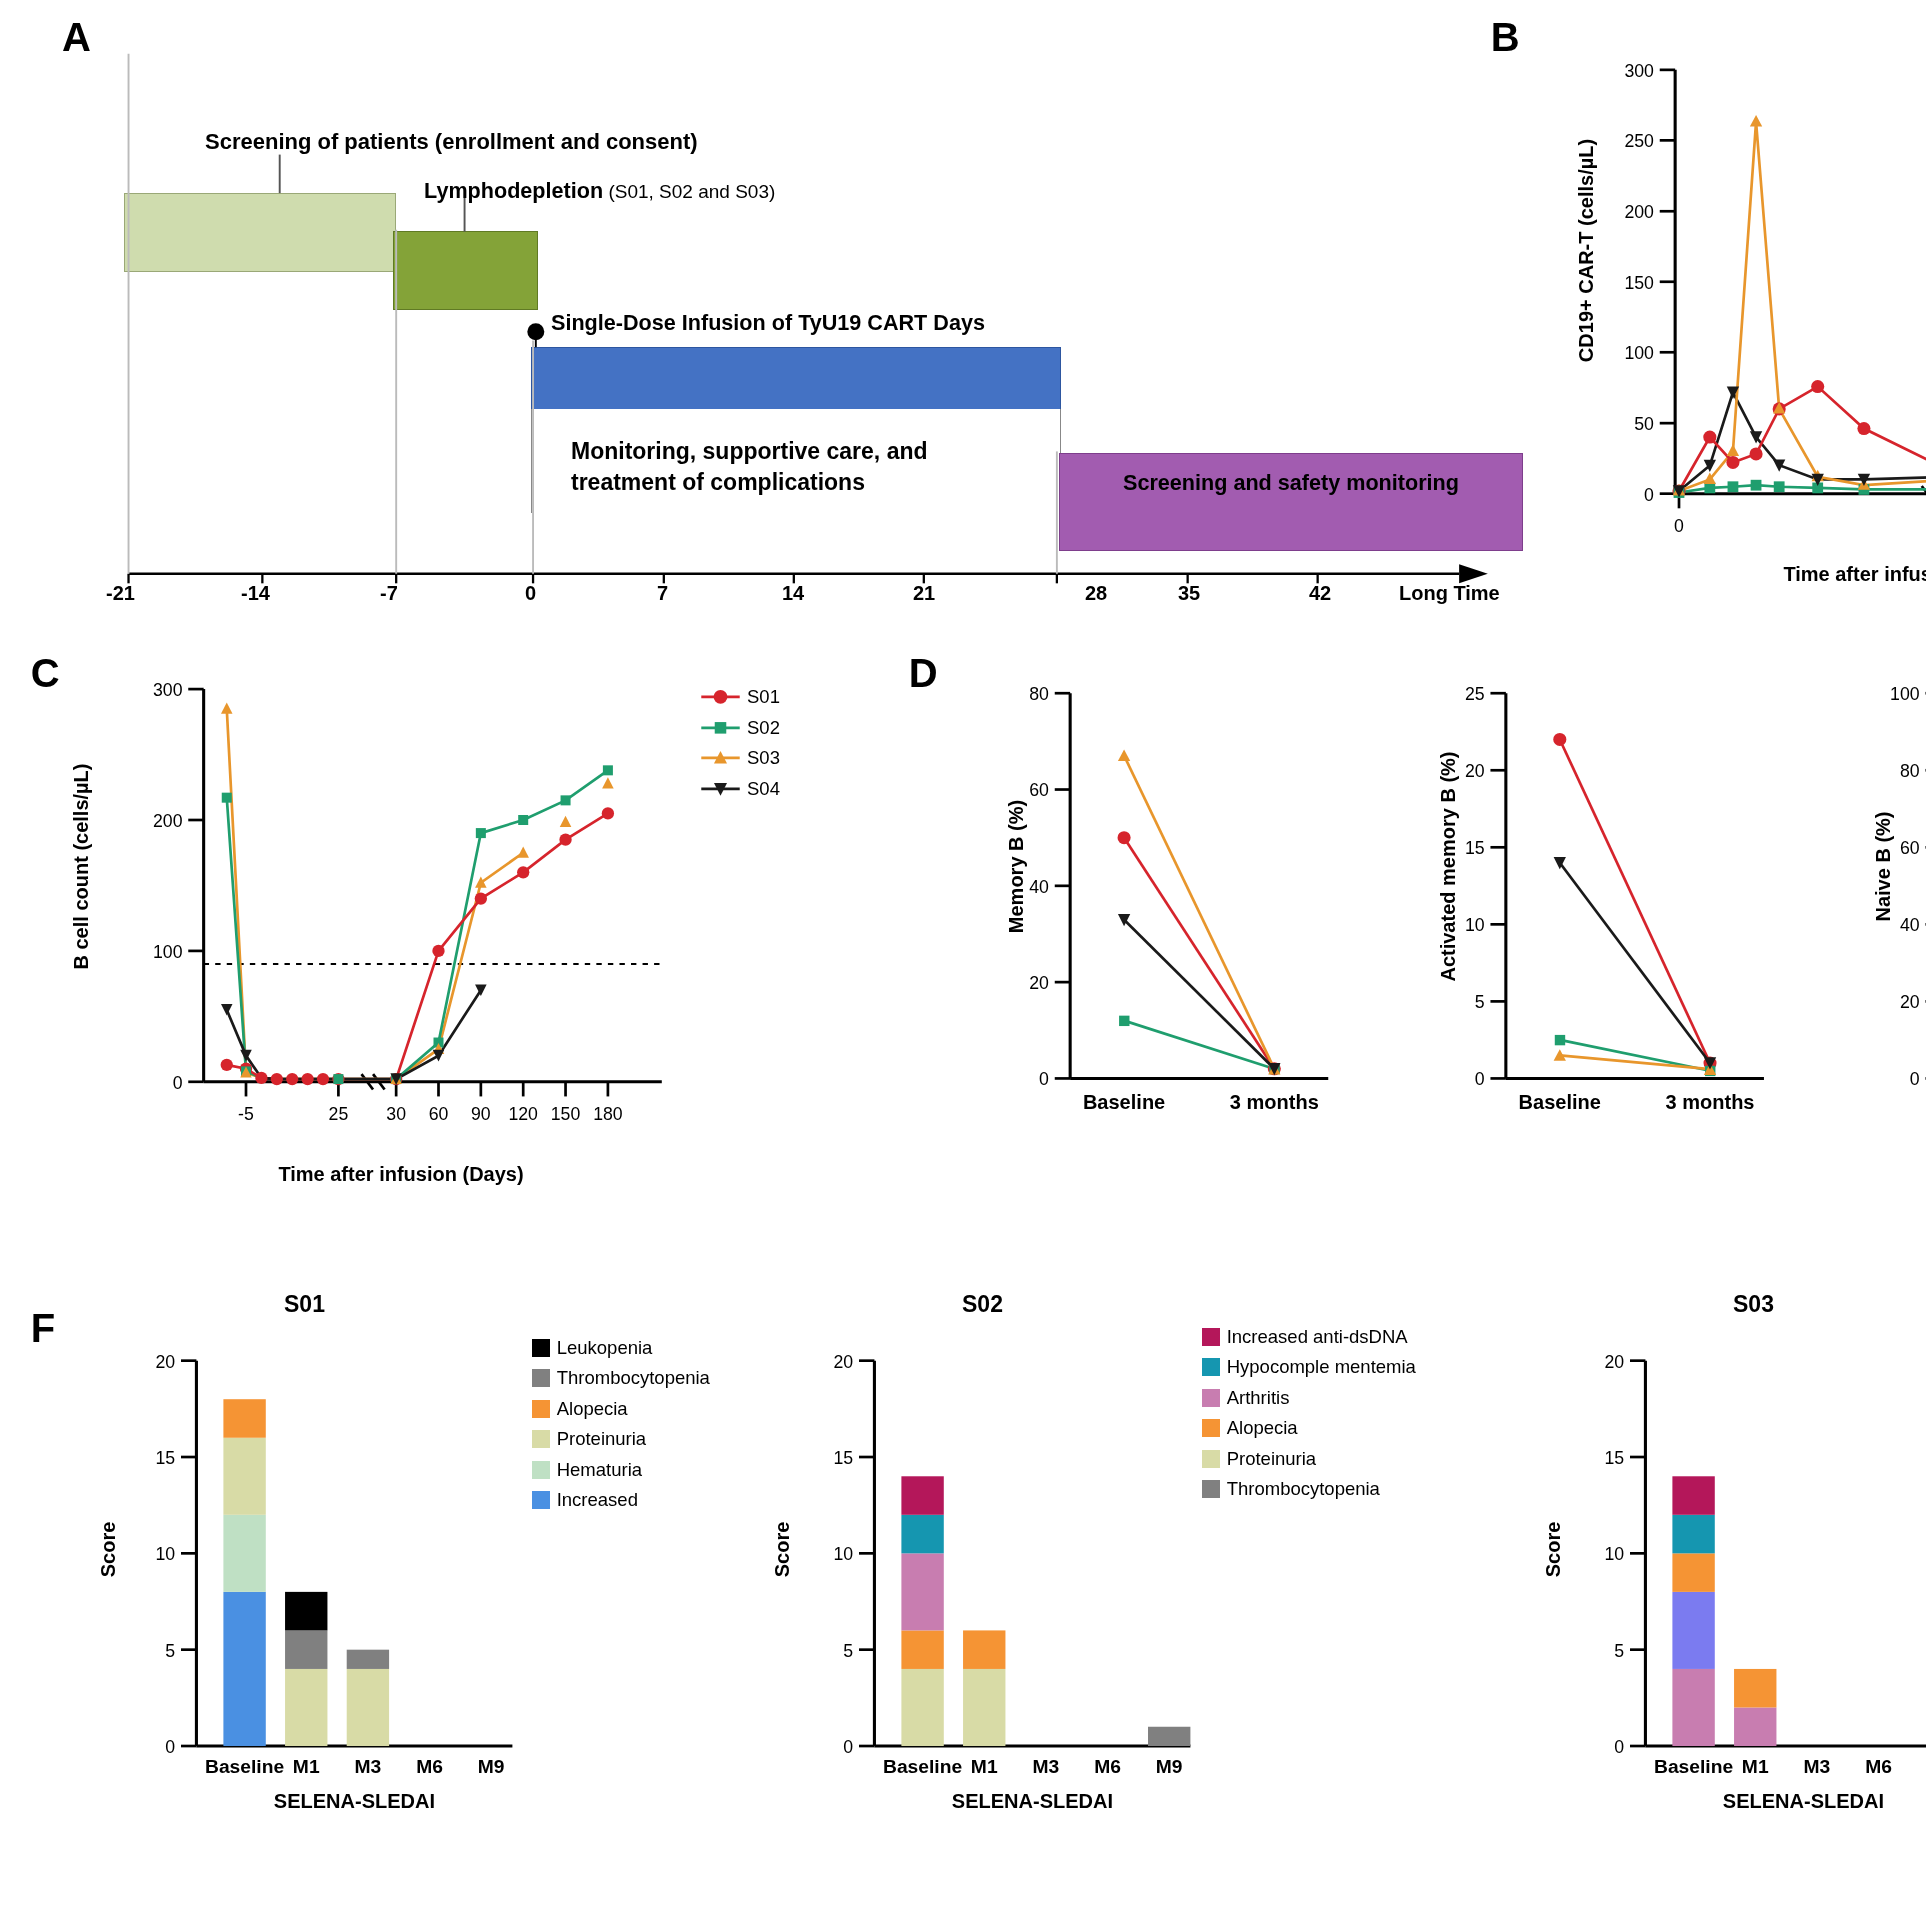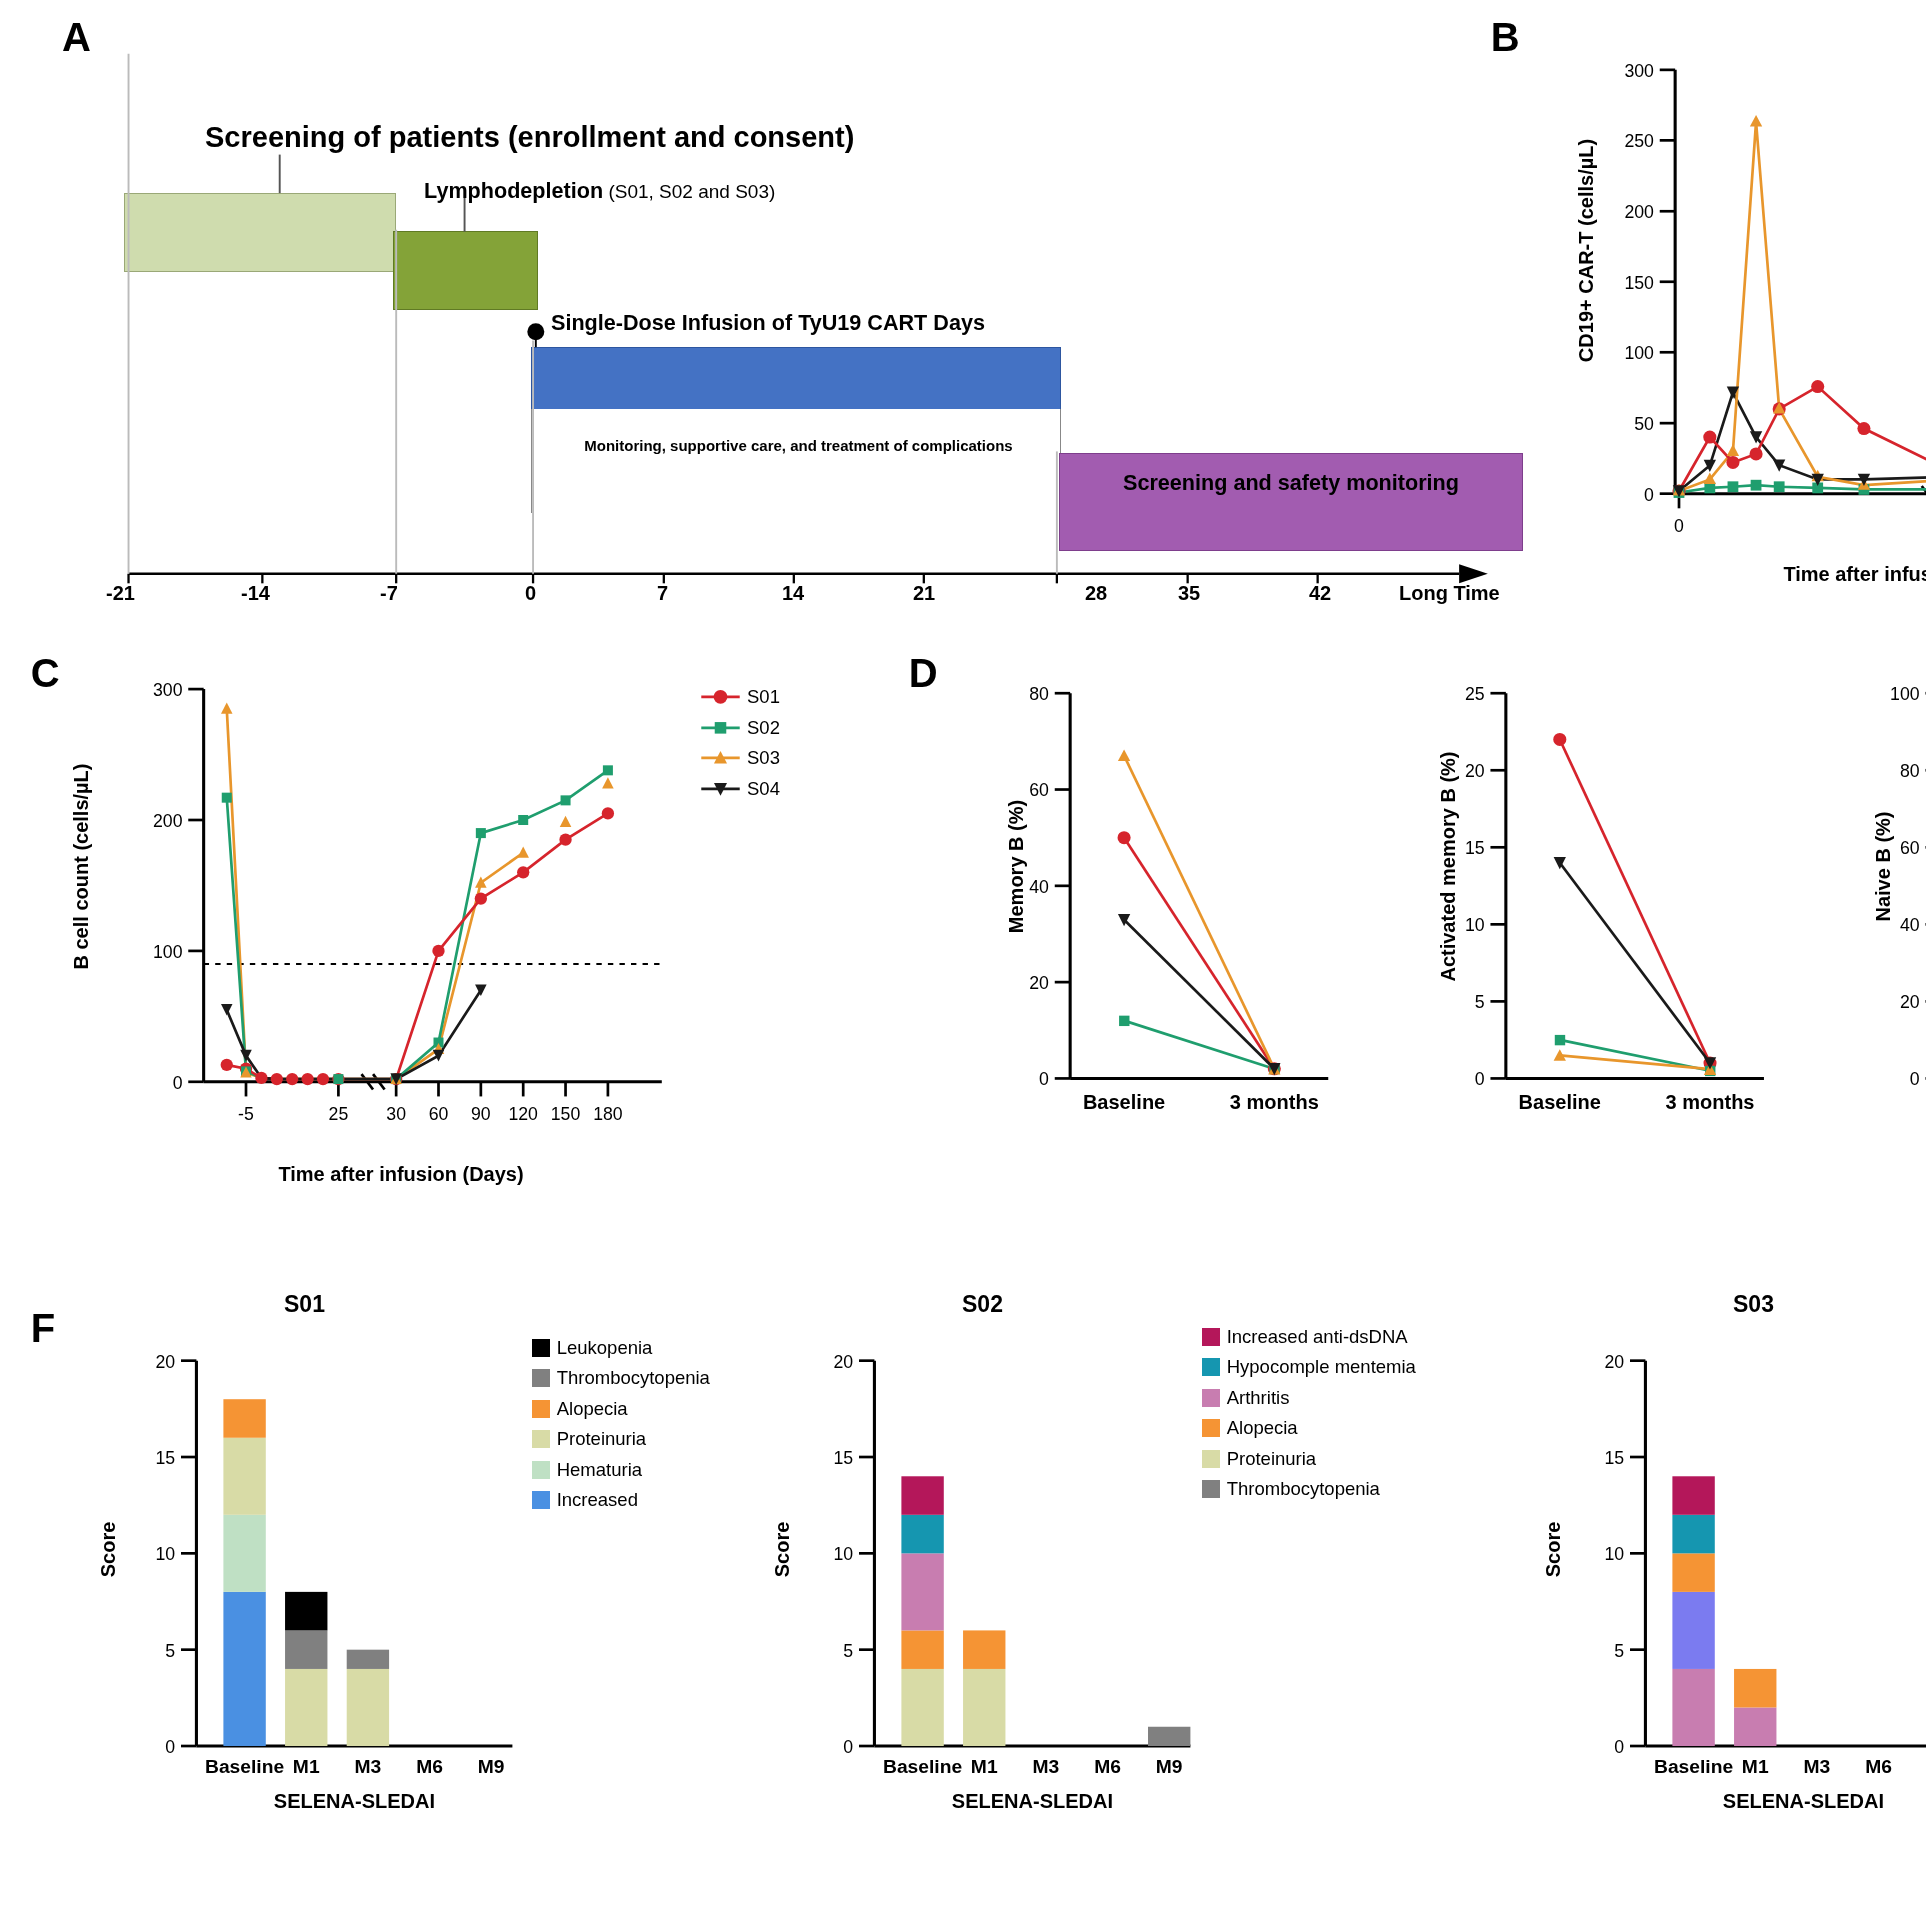--- a/index.html
+++ b/index.html
@@ -26,26 +26,26 @@
   <div style="position:absolute;left:492px;top:401px;width:528px;height:104px;background:#ffffff;border-left:1.2px solid #888;border-right:1.2px solid #888;"></div>
   <div style="position:absolute;left:1020px;top:445px;width:462px;height:96px;background:#a25cb0;border:1.2px solid #7e3e8c;"></div>
 
   <svg style="position:absolute;left:0;top:0;width:1502px;height:609px;" viewBox="0 0 3900 1580" width="1502" height="609">
     <line x1="625" y1="380" x2="625" y2="480" stroke="#555" stroke-width="5"></line>
     <line x1="1105" y1="470" x2="1105" y2="580" stroke="#555" stroke-width="5"></line>
     <circle cx="1290" cy="840" r="22" fill="#000"></circle>
     <line x1="1290" y1="840" x2="1290" y2="880" stroke="#000" stroke-width="5"></line>
   </svg>
 
-  <div style="position:absolute;left:166px;top:113px;font-size:29px;font-weight:bold;text-align:right;">Screening of patients (enrollment and consent)</div>
+  <div style="position:absolute;left:166px;top:121px;font-size:22px;font-weight:bold;text-align:right;">Screening of patients (enrollment and consent)</div>
   <div style="position:absolute;left:385px;top:170px;font-size:21.6px;font-weight:bold;">
     <span>Lymphodepletion</span><span style="font-weight:normal;font-size:19px;"> (S01, S02 and S03)</span>
   </div>
   <div style="position:absolute;left:512px;top:302px;font-size:21.6px;font-weight:bold;">Single-Dose Infusion of TyU19 CART Days</div>
-  <div style="position:absolute;left:532px;top:428px;font-size:15px;font-weight:bold;text-align:center;width:455px;line-height:1.35;">Monitoring, supportive care, and treatment of complications</div>
+  <div style="position:absolute;left:532px;top:428px;font-size:23px;font-weight:bold;text-align:left;width:455px;line-height:1.35;">Monitoring, supportive care, and treatment of complications</div>
   <div style="position:absolute;left:1040px;top:460px;font-size:21.6px;font-weight:bold;text-align:center;width:424px;line-height:1.35;">Screening and safety monitoring</div>
 
   <svg style="position:absolute;left:0;top:539px;width:1502px;height:65px;" viewBox="0 0 3900 170" width="1502" height="65">
     <line x1="220" y1="70" x2="3700" y2="70" stroke="#000" stroke-width="7"></line>
     <polygon points="3700,45 3775,70 3700,95" fill="#000"></polygon>
     <g stroke="#000" stroke-width="6">
       <line x1="220" y1="70" x2="220" y2="95"></line>
       <line x1="570" y1="70" x2="570" y2="95"></line>
       <line x1="920" y1="70" x2="920" y2="95"></line>
       <line x1="1278" y1="70" x2="1278" y2="95"></line>

